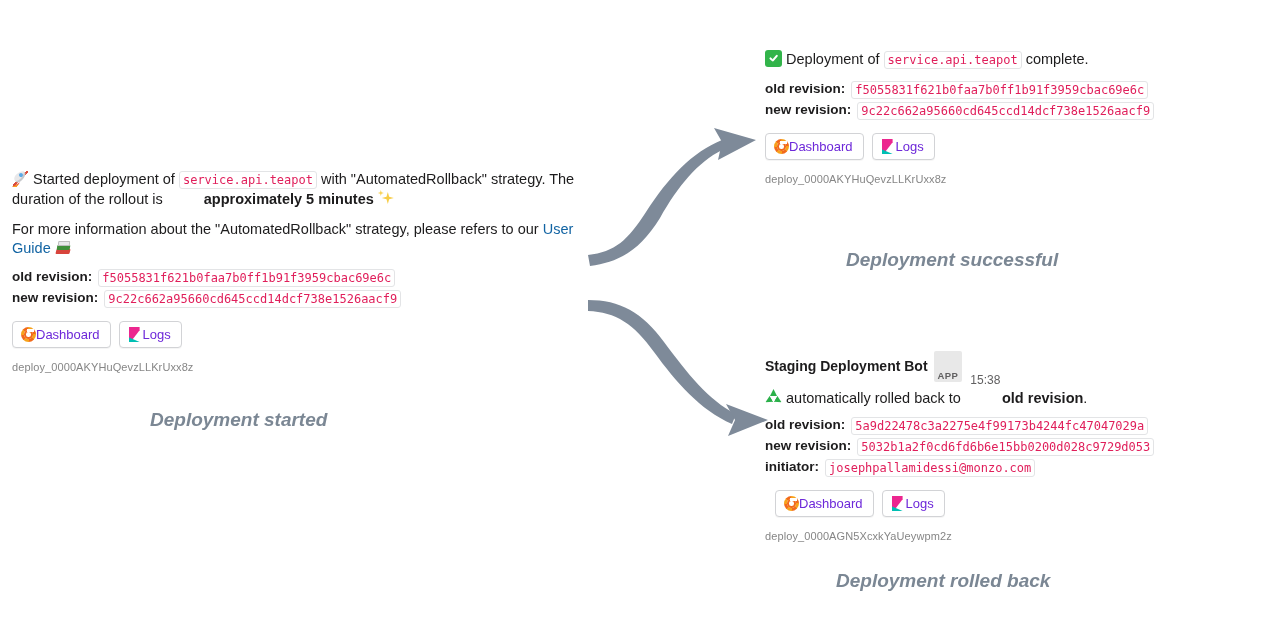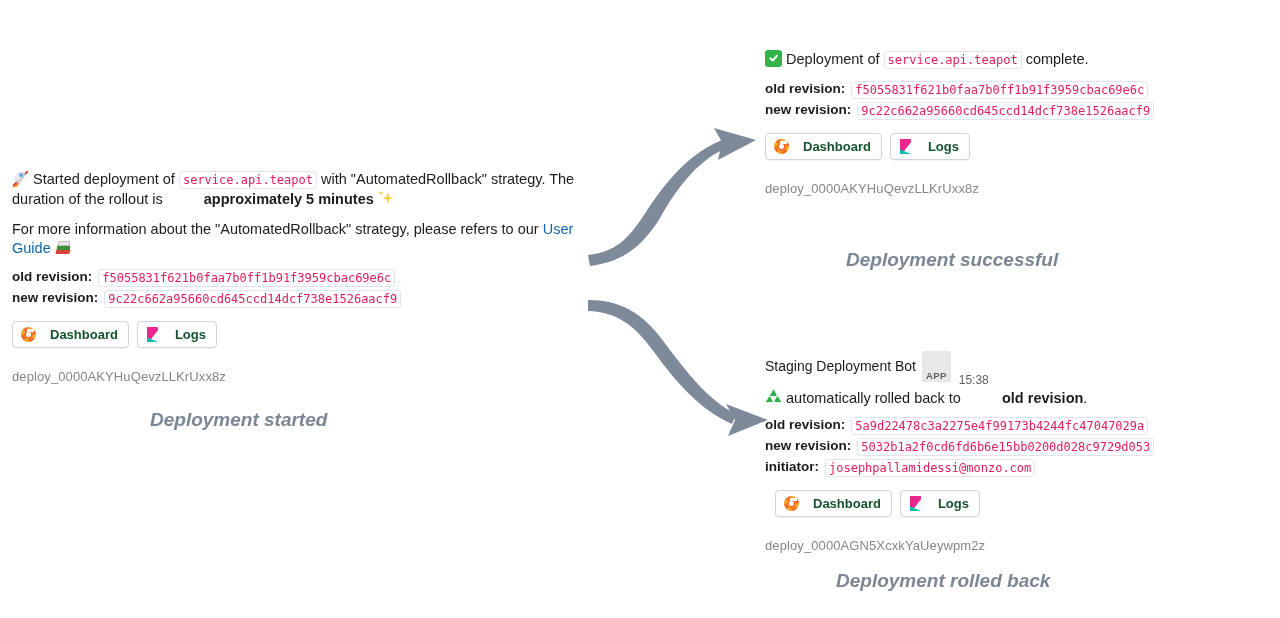--- a/index.html
+++ b/index.html
@@ -143,28 +143,28 @@
   }
   .rev-row:last-child { margin-bottom: 0; }
   .rev-label { font-weight: 700; color: #1d1c1d; white-space: nowrap; }
   .rev-val { margin-left: 6px; }
 
   
   .actions { display: flex; gap: 8px; margin-top: 13px; }
   .btn {
     display: inline-flex;
     align-items: center;
-    gap: 14px;
+    gap: 0;
     border: 1px solid #d2d3d6;
     border-radius: 4px;
     background: #fff;
     padding: 5px 10px 5px 8px;
     font-size: 13px;
-    font-weight: 700;
-    color: #14532d;
+    font-weight: 400;
+    color: #6d28d9;
     cursor: pointer;
     box-shadow: 0 1px 0 rgba(0,0,0,.04);
   }
   .btn-ico { width: 15px; height: 15px; position: relative; display:inline-block; }
 
   
   .ico-dash .ring{
     position:absolute;inset:0;border-radius:50%;
     background:
       conic-gradient(from 0deg,#f7a21b 0 12%,#f26a1b 12% 25%,#f7a21b 25% 37%,#f26a1b 37% 50%,
@@ -184,22 +184,22 @@
     position:absolute;left:1px;top:0;width:11px;height:15px;background:#ec268f;
     clip-path:polygon(0 0,100% 0,100% 22%,18% 100%,0 100%);
   }
   .ico-logs .k2{
     position:absolute;left:1px;top:5px;width:11px;height:10px;background:#00bfb3;
     clip-path:polygon(0 52%,100% 100%,0 100%);
   }
 
   
   .deploy-id {
-    margin-top: 21px;
-    font-size: 13px;
+    margin-top: 13px;
+    font-size: 11px;
     color: #868686;
     letter-spacing: .1px;
   }
 
   
   .caption {
     position: absolute;
     font-size: 19px;
     font-weight: 700;
     font-style: italic;
@@ -207,21 +207,21 @@
     white-space: nowrap;
   }
 
   
   .bot-header {
     display: flex;
     align-items: center;
     gap: 6px;
     margin-bottom: 2px;
   }
-  .bot-name { font-size: 14px; font-weight: 400; color: #1d1c1d; }
+  .bot-name { font-size: 14px; font-weight: 700; color: #1d1c1d; }
   .app-badge {
     font-size: 9.5px;
     font-weight: 700;
     color: #616061;
     background: #e8e8e8;
     border-radius: 2px;
     padding: 18px 4px 0;
     letter-spacing: .4px;
     line-height: 13px;
   }

